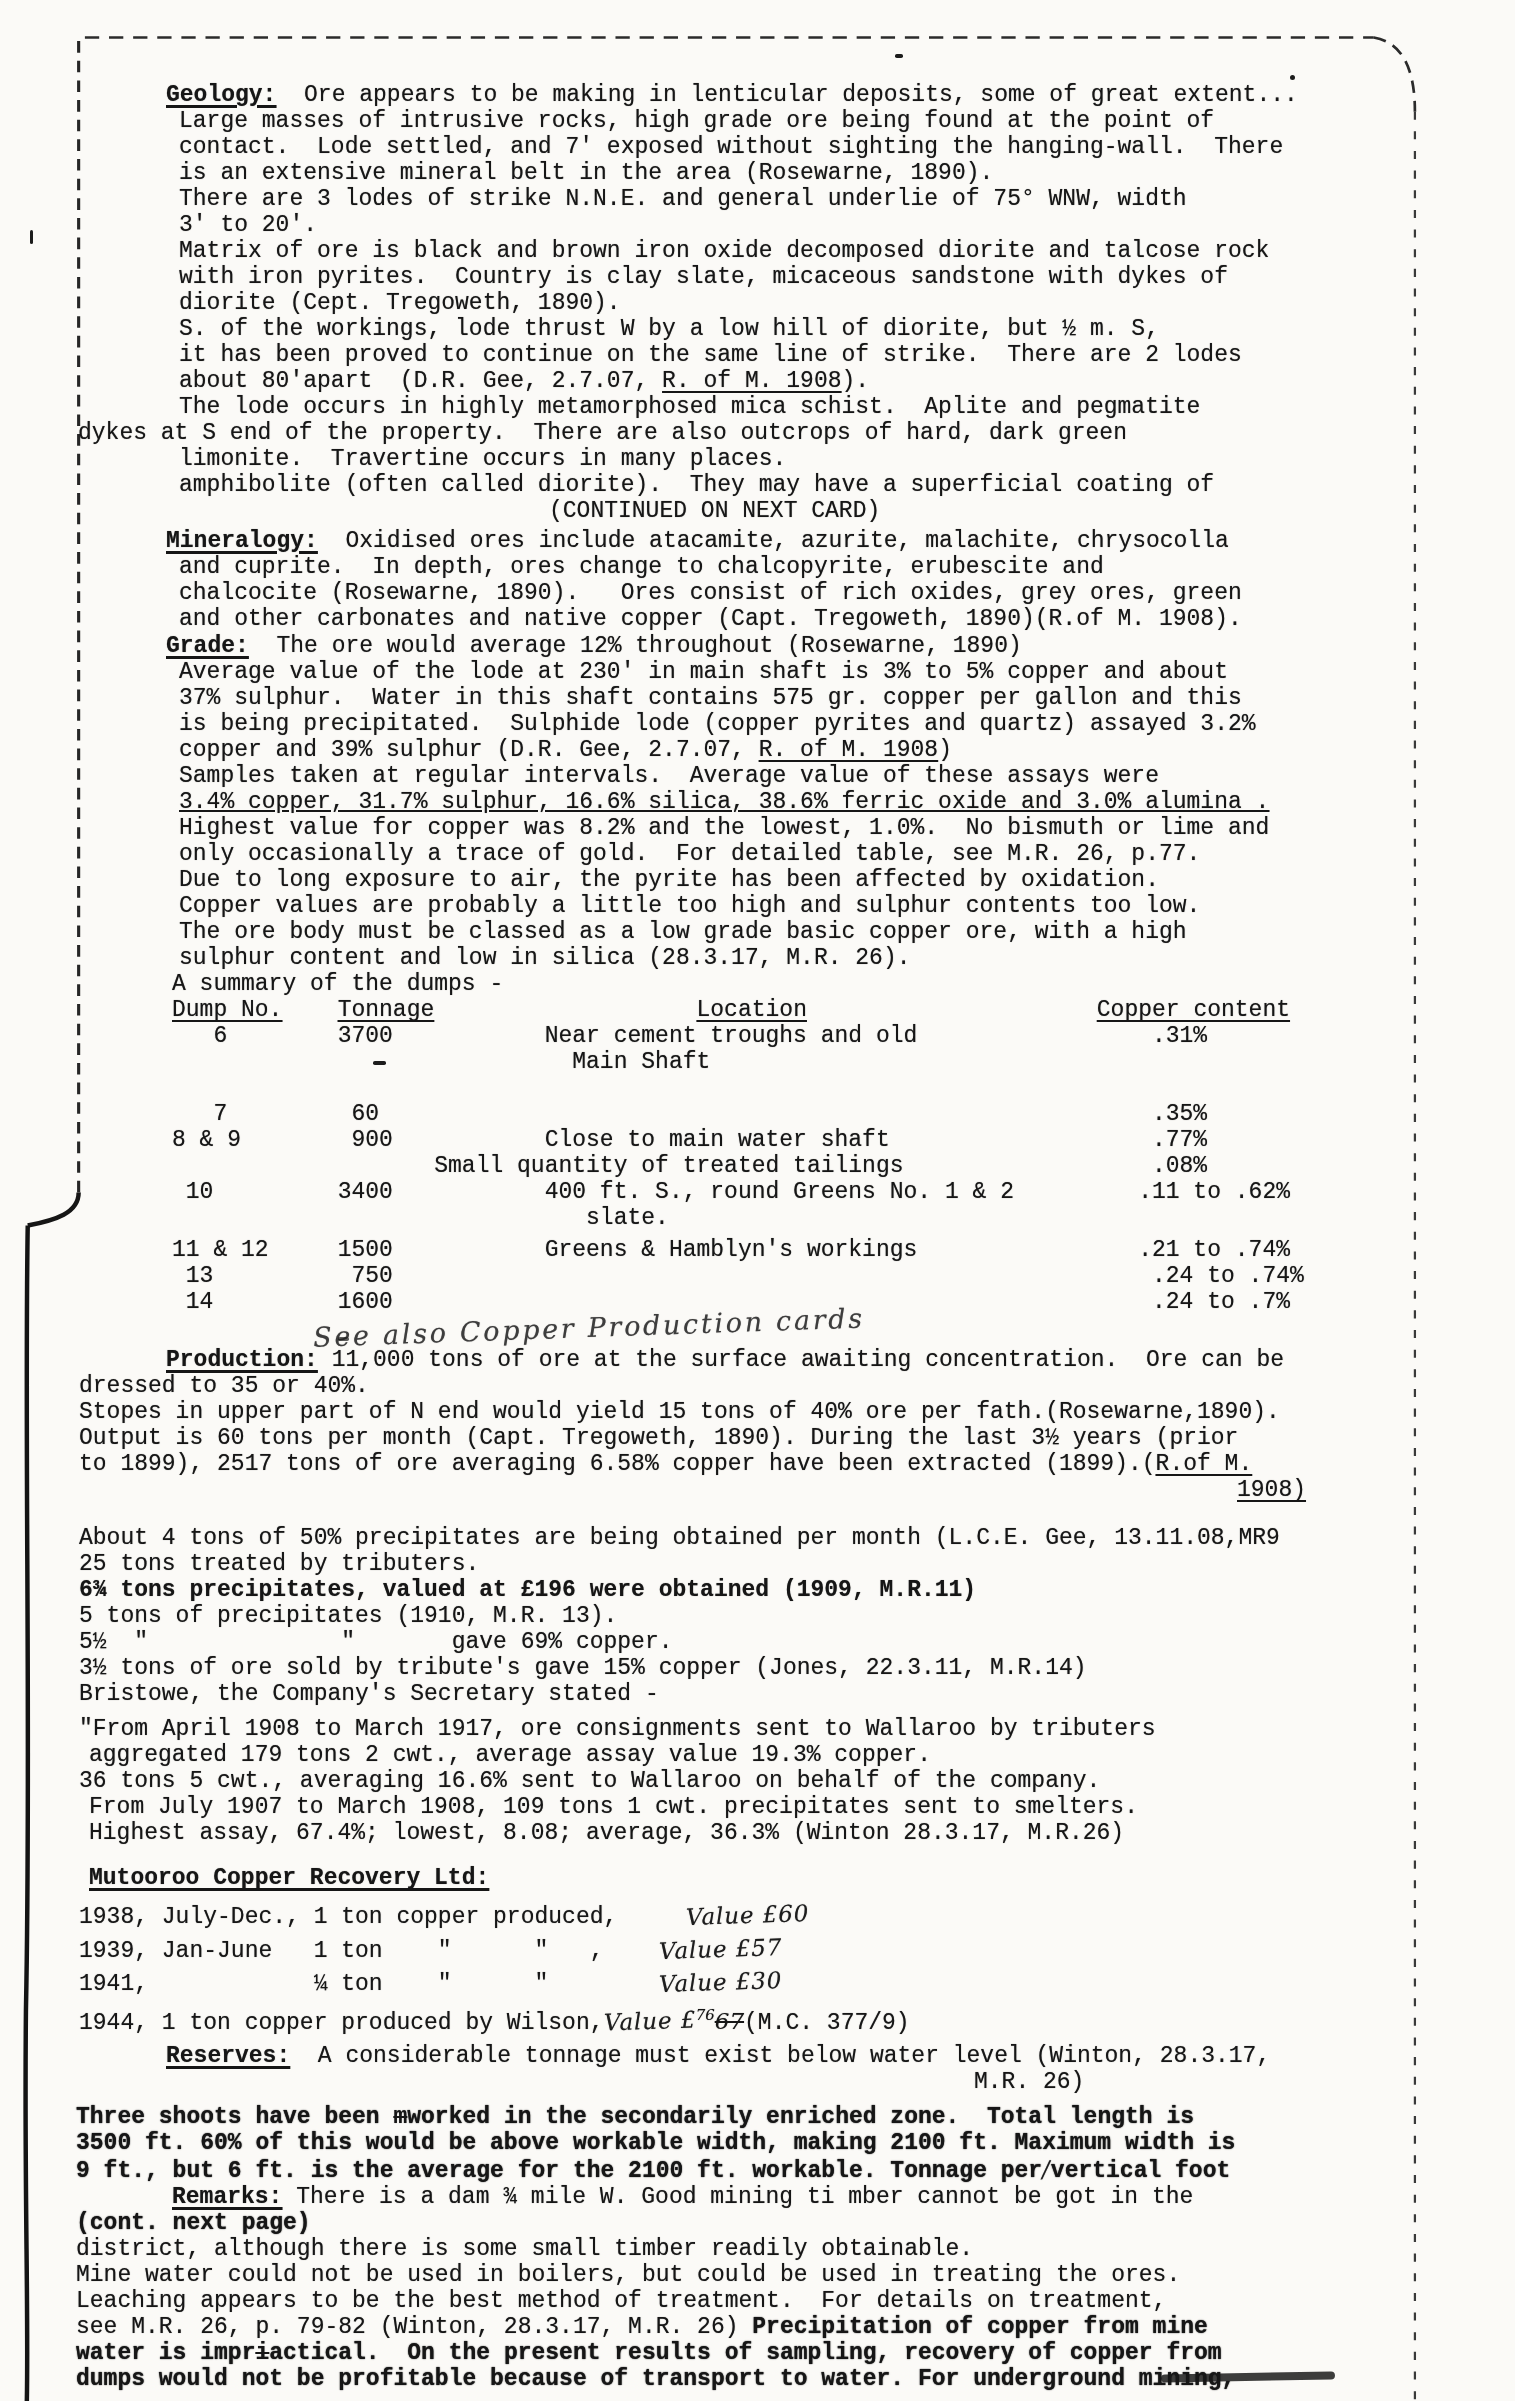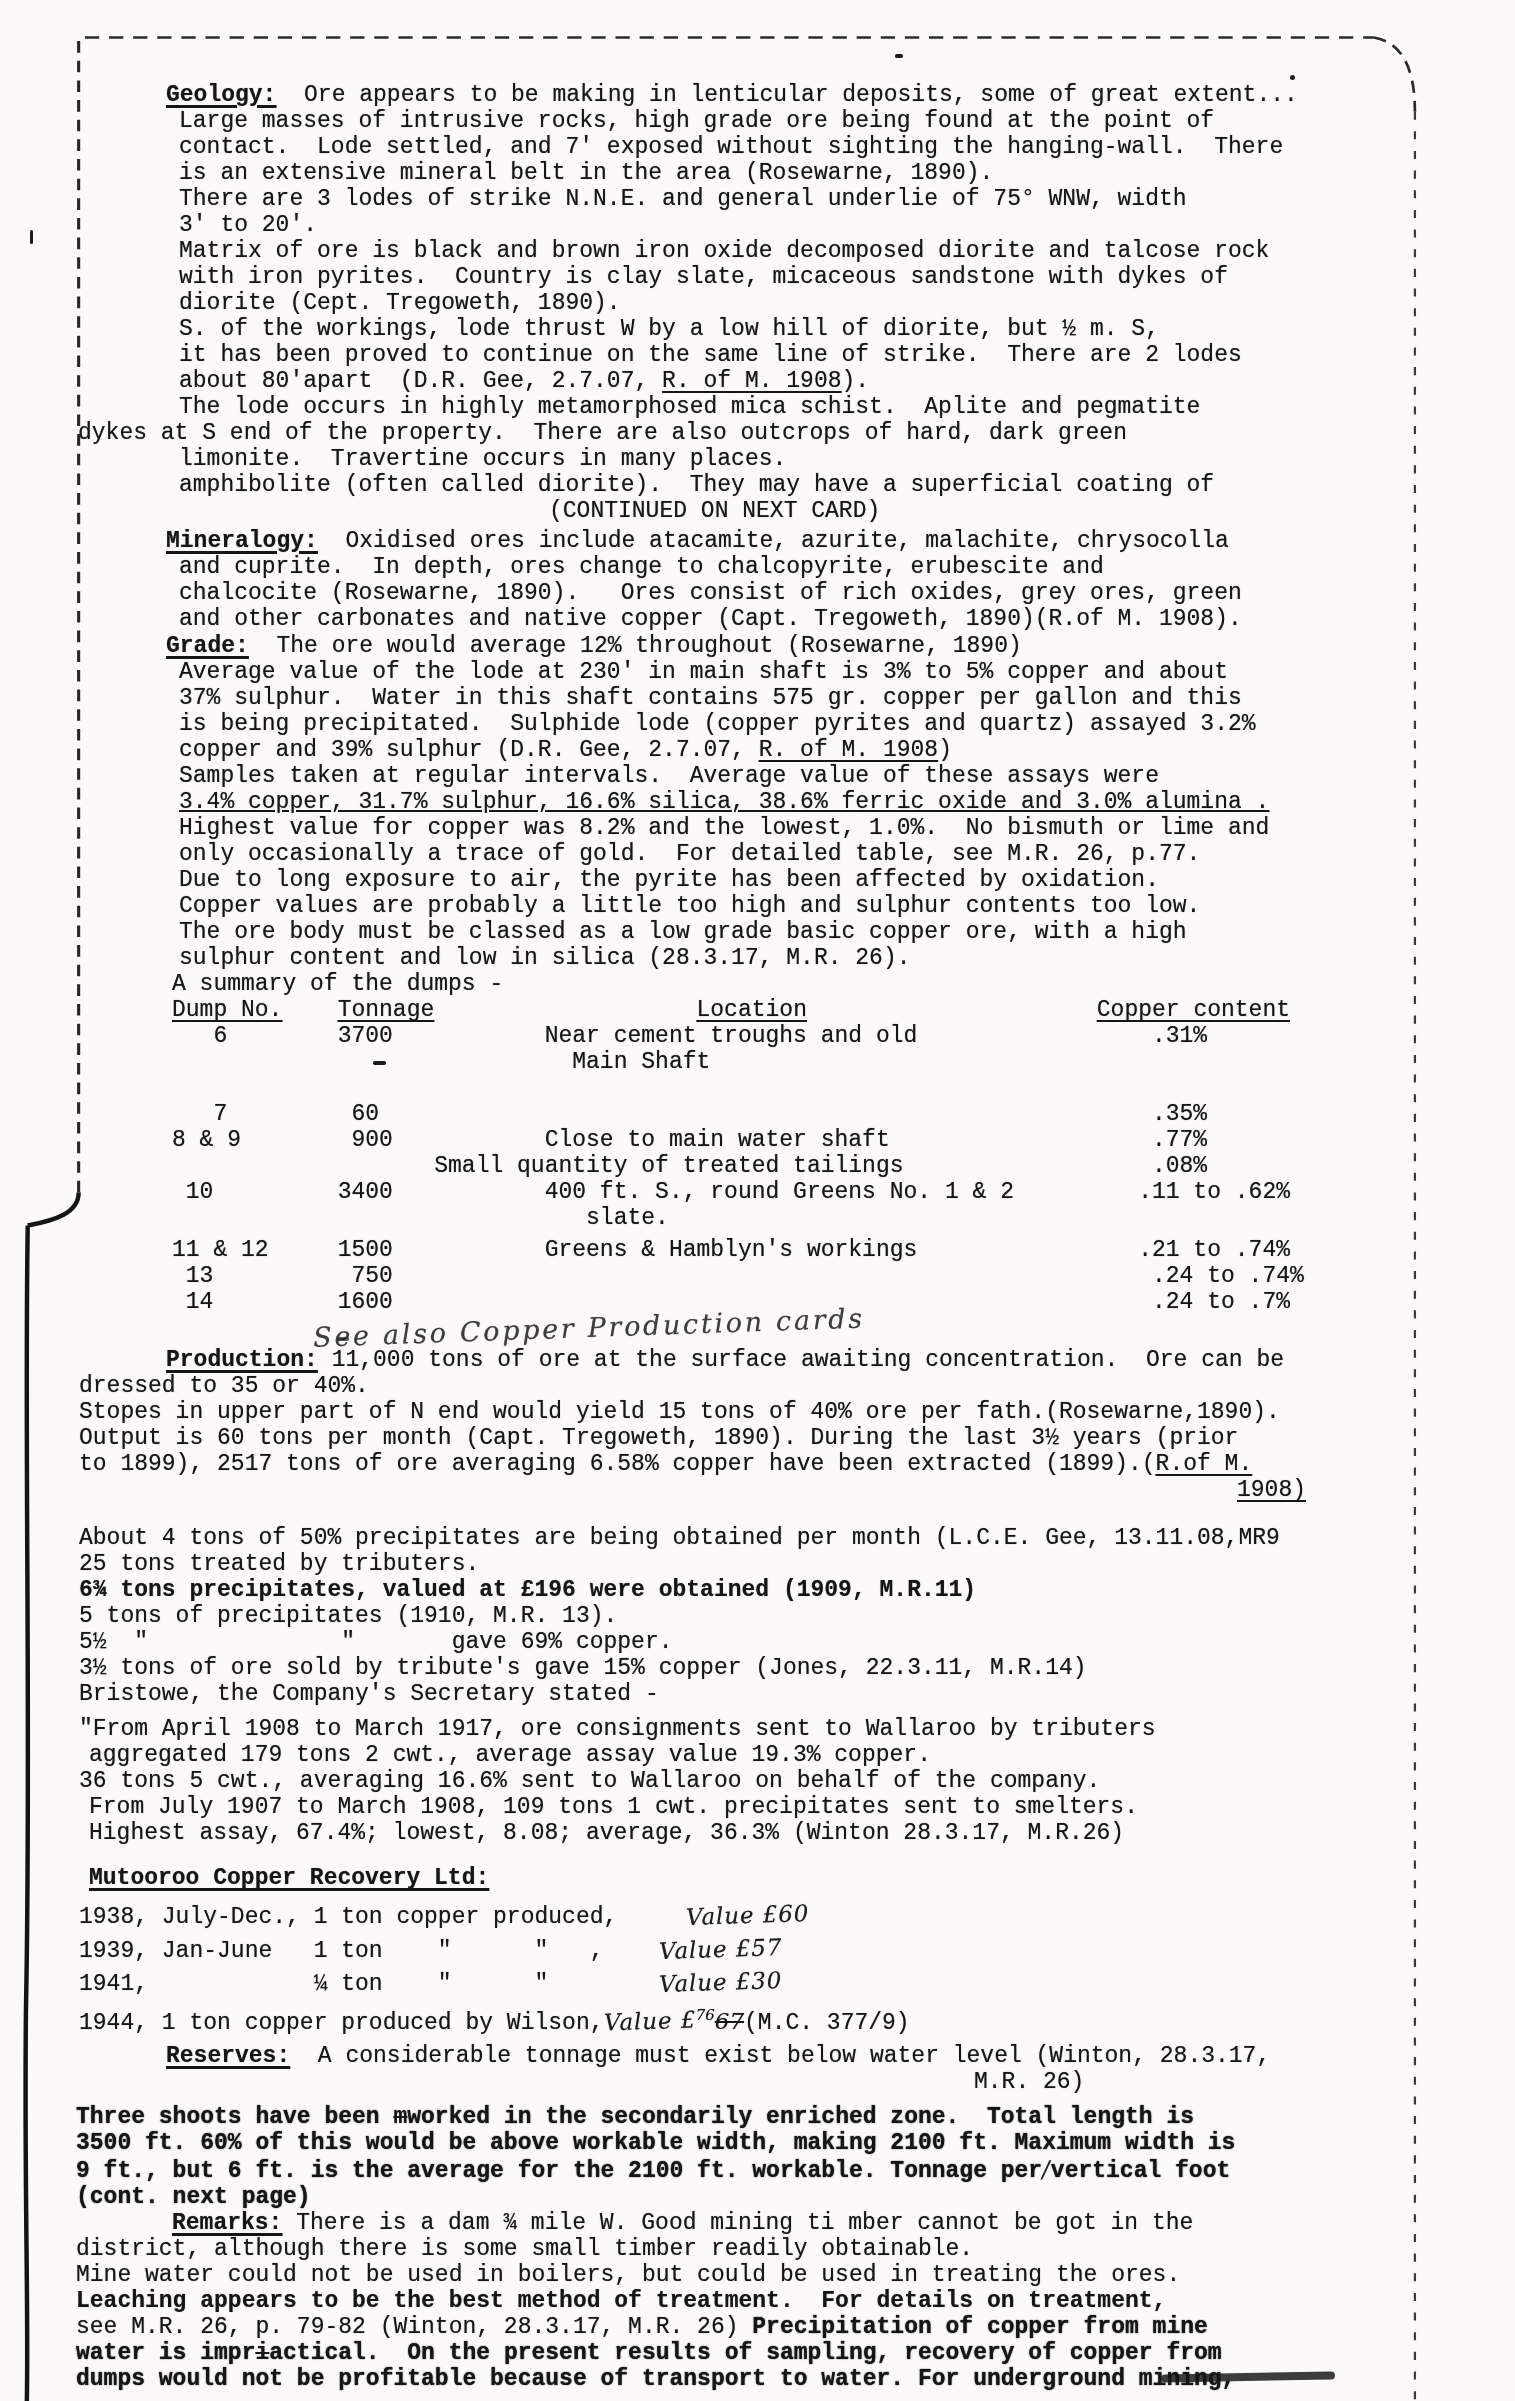--- a/index.html
+++ b/index.html
@@ -128,23 +128,23 @@
       <div class="tline" style="margin-left: 79px; margin-top: 5.4px;"><span>1944, 1 ton copper produced by Wilson,</span><span class="hw">Value £</span><span class="hw-sup">76</span><span class="hw-strike">67</span><span>(M.C. 377/9)</span></div>
     </div>
     <div>
       <div class="tline" style="margin-left: 166px; margin-top: 7.1px;"><span class="hd">Reserves:</span><span>  A considerable tonnage must exist below water level (Winton, 28.3.17,</span></div>
       <div class="tline" style="margin-left: 974px;"><span>M.R. 26)</span></div>
     </div>
     <div>
       <div class="tline" style="margin-left: 76px; margin-top: 9px;"><span class="b">Three shoots have been </span><span class="b-strike">m</span><span class="b">worked in the secondarily enriched zone.  Total length is</span></div>
       <div class="tline" style="margin-left: 76px;"><span class="b">3500 ft. 60% of this would be above workable width, making 2100 ft. Maximum width is</span></div>
       <div class="tline" style="margin-left: 76px;"><span class="b">9 ft., but 6 ft. is the average for the 2100 ft. workable. Tonnage per</span><span class="hw">/</span><span class="b">vertical foot</span></div>
+      <div class="tline" style="margin-left: 172px;"><span class="hd">Remarks:</span><span> There is a dam ¾ mile W. Good mining ti mber cannot be got in the</span></div>
       <div class="tline" style="margin-left: 76px;"><span class="b">(cont. next page)</span></div>
-      <div class="tline" style="margin-left: 172px;"><span class="hd">Remarks:</span><span> There is a dam ¾ mile W. Good mining ti mber cannot be got in the</span></div>
       <div class="tline" style="margin-left: 76px;"><span>district, although there is some small timber readily obtainable.</span></div>
       <div class="tline" style="margin-left: 76px;"><span>Mine water could not be used in boilers, but could be used in treating the ores.</span></div>
-      <div class="tline" style="margin-left: 76px; font-weight: bold;"><span>Leaching appears to be the best method of treatment.  For details on treatment,</span></div>
+      <div class="tline" style="margin-left: 76px;"><span>Leaching appears to be the best method of treatment.  For details on treatment,</span></div>
       <div class="tline" style="margin-left: 76px;"><span>see M.R. 26, p. 79-82 (Winton, 28.3.17, M.R. 26) </span><span class="b">Precipitation of copper from mine</span></div>
       <div class="tline" style="margin-left: 76px;"><span class="b">water is impr</span><span class="b-strike">i</span><span class="b">actical.  On the present results of sampling, recovery of copper from</span></div>
       <div class="tline" style="margin-left: 76px;"><span class="b">dumps would not be profitable because of transport to water. For underground mining,</span></div>
     </div>
   </div>
 
 
 </body></html>

